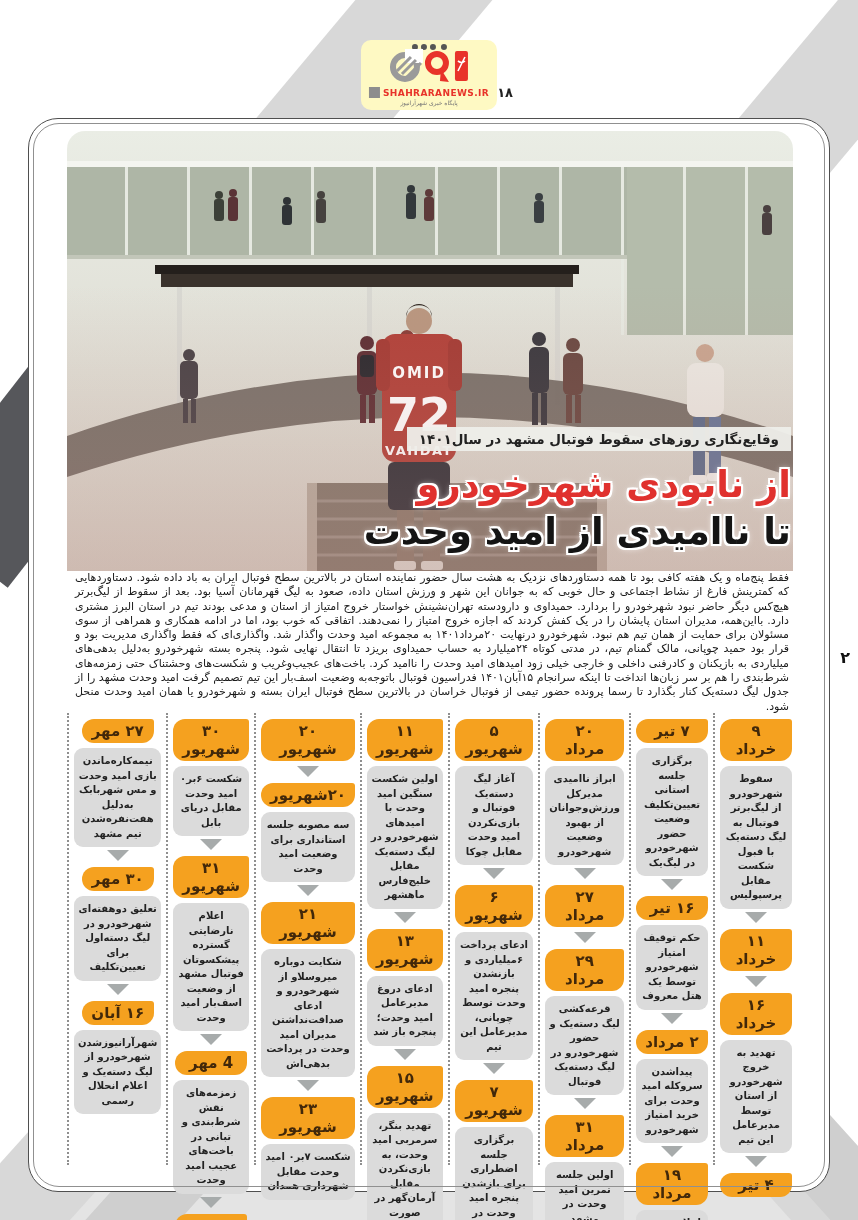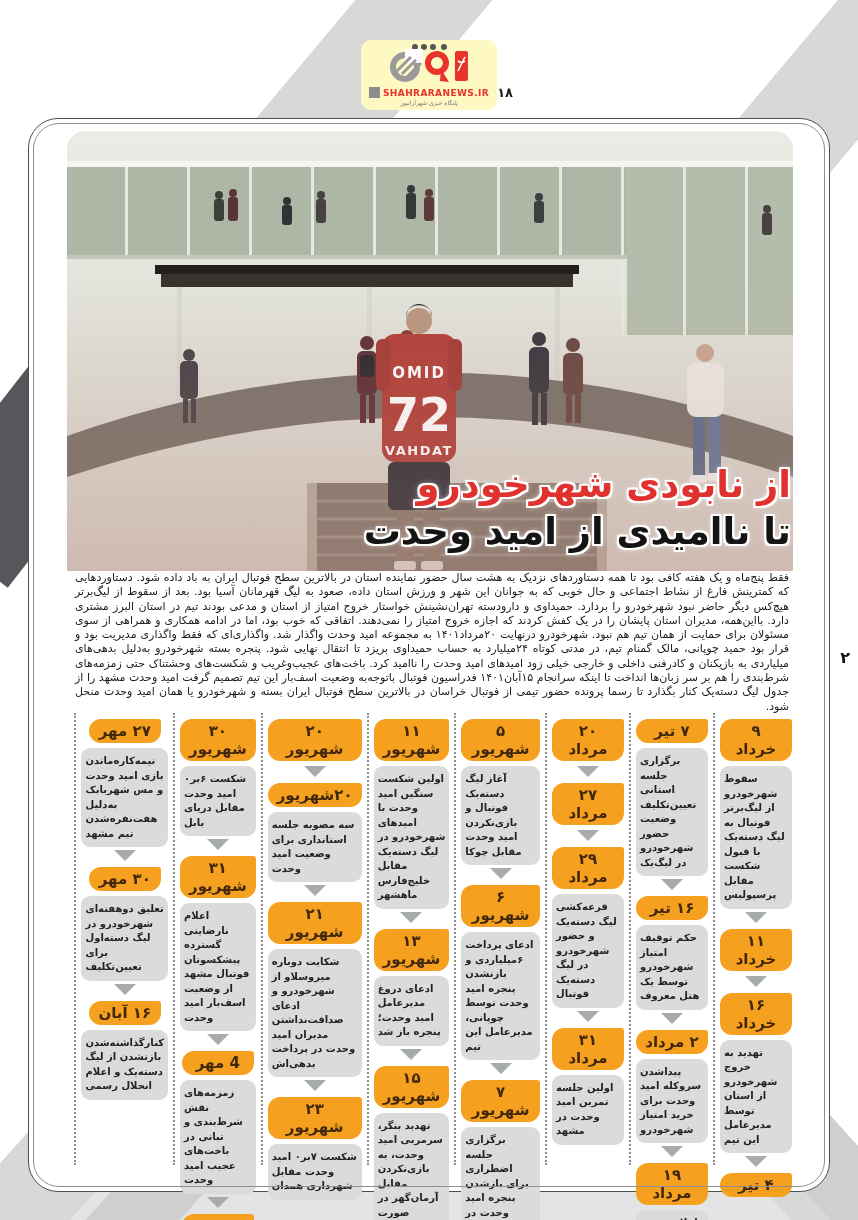--- a/index.html
+++ b/index.html
@@ -49,21 +49,21 @@
   .side-pagenum{position:absolute;right:8px;top:648px;font-size:16px;color:#111;z-index:2;
                 font-weight:bold;}
 
   
   .timeline{position:absolute;left:62px;top:594px;width:706px;height:452px;display:flex;direction:rtl;}
   .tl-col{flex:1;padding:4px 5px 0;border-left:2px dotted #8f8f8f;}
   .tl-badge{width:fit-content;min-width:54px;margin:2px auto 5px;padding:3px 9px;background:#f5a11f;
             color:#42280a;font-weight:bold;font-size:15px;text-align:center;direction:rtl;
             border-radius:12px 3px 12px 12px;}
   .tl-box{background:#dbdbdb;border-radius:9px;padding:6px 4px;font-size:10px;font-weight:bold;
-          color:#222;text-align:left;direction:rtl;line-height:1.45;}
+          color:#222;text-align:center;direction:rtl;line-height:1.45;}
   .tl-arrow{width:0;height:0;margin:3px auto 6px;border-left:11px solid transparent;
             border-right:11px solid transparent;border-top:11px solid #a7abab;}
 </style>
 </head>
 <body>
 
 <div class="page">
 
   <div class="band" id="band-tl"></div>
   <div class="band" id="band-tr"></div>
@@ -242,20 +242,21 @@
           <rect x="321" y="331" width="62" height="48" rx="6" fill="#33343b"></rect>
           <rect x="330" y="379" width="17" height="54" fill="#8d7d6f"></rect>
           <rect x="356" y="379" width="17" height="54" fill="#8d7d6f"></rect>
           <rect x="327" y="430" width="22" height="9" rx="3" fill="#dddbd4"></rect>
           <rect x="354" y="430" width="22" height="9" rx="3" fill="#dddbd4"></rect>
         </g>
         <rect x="0" y="0" width="726" height="440" fill="url(#tint)"></rect>
       </svg>
     </div>
 
+    <div class="kicker">وقایع‌نگاری روزهای سقوط فوتبال مشهد در سال۱۴۰۱</div>
     <div class="headline">
       <div class="l1">از نابودی شهرخودرو</div>
       <div class="l2">تا ناامیدی از امید وحدت</div>
     </div>
 
     <div class="body-text">فقط پنج‌ماه و یک هفته کافی بود تا همه دستاوردهای نزدیک به هشت سال حضور نماینده استان در بالاترین سطح فوتبال ایران به باد داده شود. دستاوردهایی که کمترینش فارغ از نشاط اجتماعی و حال خوبی که به جوانان این شهر و ورزش استان داده، صعود به لیگ قهرمانان آسیا بود. بعد از سقوط از لیگ‌برتر هیچ‌کس دیگر حاضر نبود شهرخودرو را بردارد. حمیداوی و دارودسته تهران‌نشینش خواستار خروج امتیاز از استان و مدعی بودند تیم در استان البرز مشتری دارد. بااین‌همه، مدیران استان پایشان را در یک کفش کردند که اجازه خروج امتیاز را نمی‌دهند. اتفاقی که خوب بود، اما در ادامه همکاری و همراهی از سوی مسئولان برای حمایت از همان تیم هم نبود. شهرخودرو درنهایت ۲۰مرداد۱۴۰۱ به مجموعه امید وحدت واگذار شد. واگذاری‌ای که فقط واگذاری مدیریت بود و قرار بود حمید چوپانی، مالک گمنام تیم، در مدتی کوتاه ۲۴میلیارد به حساب حمیداوی بریزد تا انتقال نهایی شود. پنجره بسته شهرخودرو به‌دلیل بدهی‌های میلیاردی به بازیکنان و کادرفنی داخلی و خارجی خیلی زود امیدهای امید وحدت را ناامید کرد. باخت‌های عجیب‌وغریب و شکست‌های وحشتناک حتی زمزمه‌های شرط‌بندی را هم بر سر زبان‌ها انداخت تا اینکه سرانجام ۱۵آبان۱۴۰۱ فدراسیون فوتبال باتوجه‌به وضعیت اسف‌بار این تیم تصمیم گرفت امید وحدت مشهد را از جدول لیگ دسته‌یک کنار بگذارد تا رسما پرونده حضور تیمی از فوتبال خراسان در بالاترین سطح فوتبال ایران بسته و شهرخودرو یا همان امید وحدت منحل شود.</div>
 
     <div class="timeline">
         <div class="tl-col">
           <div class="tl-badge">۹ خرداد</div>
@@ -276,20 +277,21 @@
           <div class="tl-box">حکم توقیف امتیاز شهرخودرو توسط یک هتل معروف</div>
           <div class="tl-arrow"></div>
           <div class="tl-badge">۲ مرداد</div>
           <div class="tl-box">پیداشدن سروکله امید وحدت برای خرید امتیاز شهرخودرو</div>
           <div class="tl-arrow"></div>
           <div class="tl-badge">۱۹ مرداد</div>
           <div class="tl-box">اعلام حضور شهرخودرو در قرعه‌کشی لیگ دسته‌یک فوتبال</div>
         </div>
         <div class="tl-col">
           <div class="tl-badge">۲۰ مرداد</div>
+          <div class="tl-box">ابراز ناامیدی مدیرکل ورزش‌وجوانان از بهبود وضعیت شهرخودرو</div>
           <div class="tl-arrow"></div>
           <div class="tl-badge">۲۷ مرداد</div>
           <div class="tl-arrow"></div>
           <div class="tl-badge">۲۹ مرداد</div>
           <div class="tl-box">قرعه‌کشی لیگ دسته‌یک و حضور شهرخودرو در لیگ دسته‌یک فوتبال</div>
           <div class="tl-arrow"></div>
           <div class="tl-badge">۳۱ مرداد</div>
           <div class="tl-box">اولین جلسه تمرین امید وحدت در مشهد</div>
         </div>
         <div class="tl-col">
@@ -338,20 +340,20 @@
           <div class="tl-badge">۲۰ مهر</div>
         </div>
         <div class="tl-col">
           <div class="tl-badge">۲۷ مهر</div>
           <div class="tl-box">نیمه‌کاره‌ماندن بازی امید وحدت و مس شهربابک به‌دلیل هفت‌نفره‌شدن تیم مشهد</div>
           <div class="tl-arrow"></div>
           <div class="tl-badge">۳۰ مهر</div>
           <div class="tl-box">تعلیق دوهفته‌ای شهرخودرو در لیگ دسته‌اول برای تعیین‌تکلیف</div>
           <div class="tl-arrow"></div>
           <div class="tl-badge">۱۶ آبان</div>
-          <div class="tl-box">کنارگذاشته‌شدن بازنشدن از لیگ دسته‌یک و اعلام انحلال رسمی</div>
+          <div class="tl-box">شهرآرانیوز‌شدن شهرخودرو از لیگ دسته‌یک و اعلام انحلال رسمی</div>
         </div>
       </div>
 
     <div class="card-inner"></div>
   </div>
 
 </div>
 
 </body></html>

